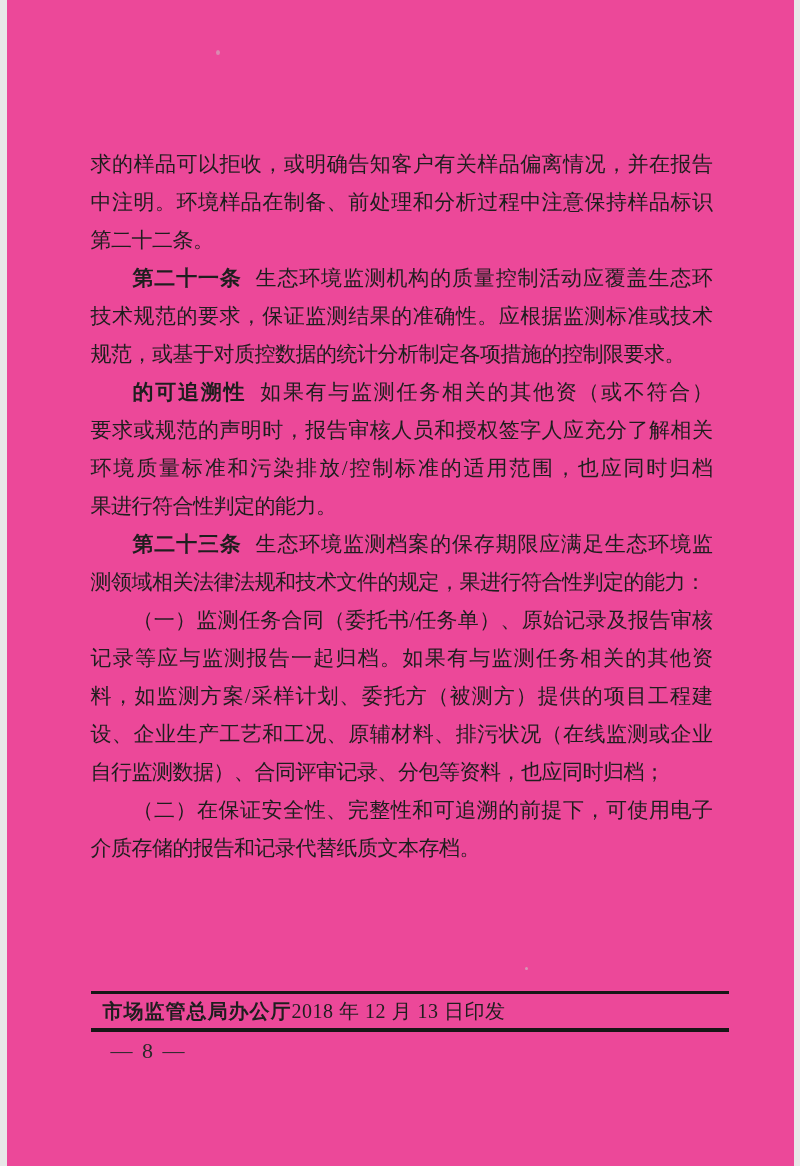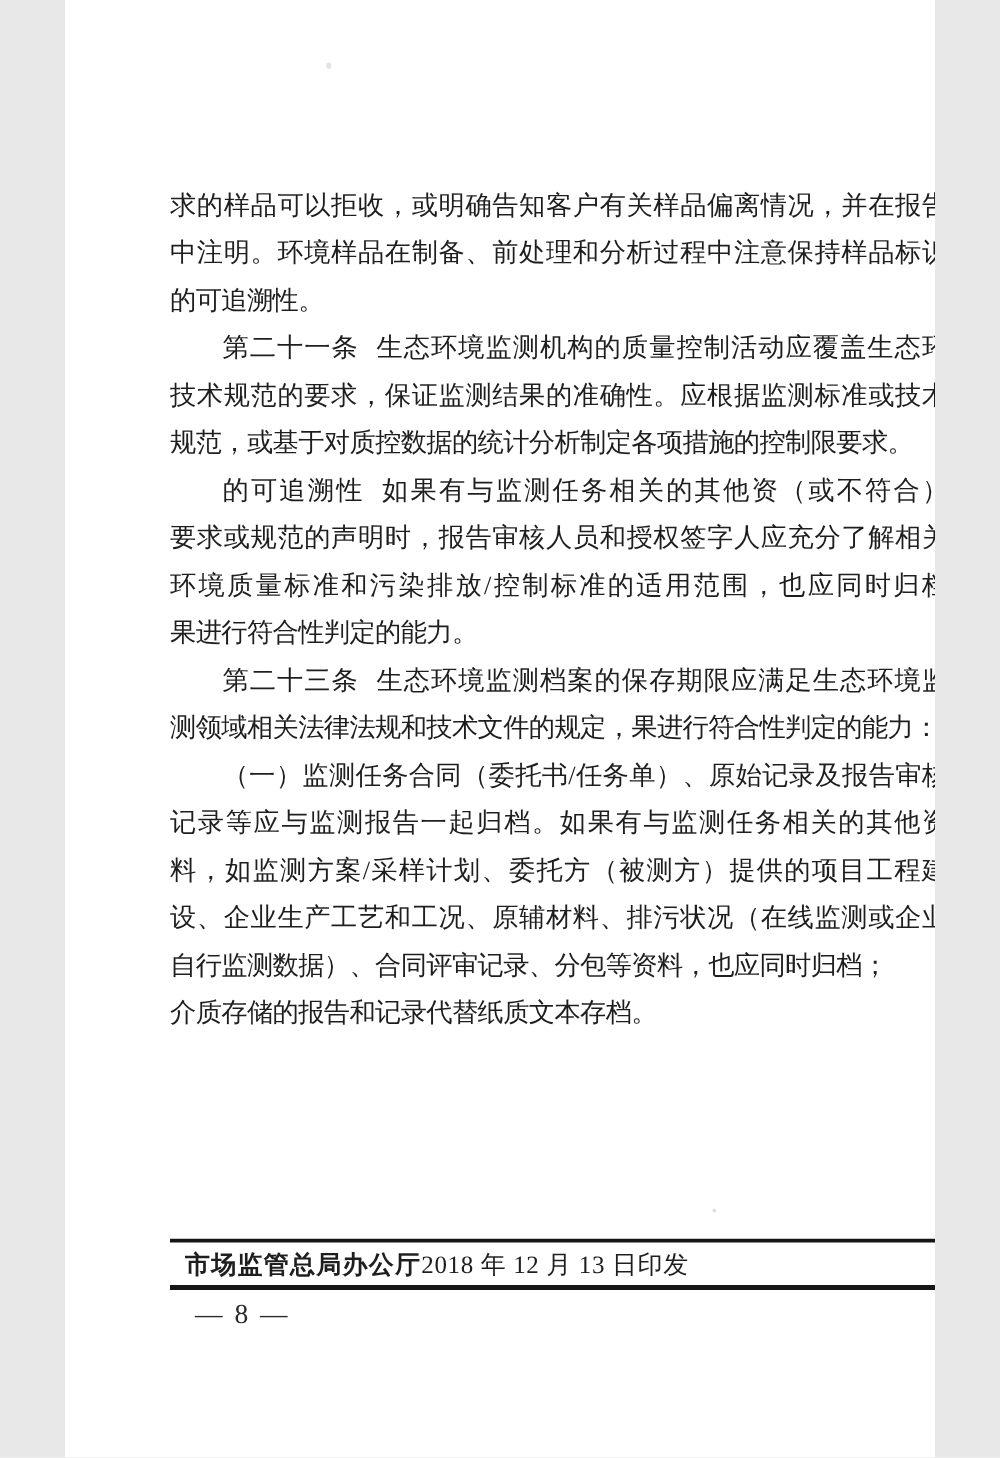--- a/index.html
+++ b/index.html
@@ -1,20 +1,20 @@
 <!DOCTYPE html>
 <html lang="zh"><head>
 <meta charset="utf-8">
 <style>
   html,body{margin:0;padding:0;background:#e8e8e8;}
   .page{
     position:relative;
-    width:696px;height:1166px;
+    width:787px;height:1166px;
     margin:0 auto;
-    background:#ffffff;
+    background:#ec4899;
     overflow:hidden;
     font-family:"Liberation Serif","DejaVu Serif",serif;
     color:#1e1e1e;
   }
   .doc-body{
     position:absolute;
     left:84px;top:145px;width:622px;
   }
   .line{
     height:38px;
@@ -26,21 +26,21 @@
     text-justify:inter-character;
     white-space:nowrap;
   }
   .line.last{
     text-align-last:left;
   }
   .line.indent{
     padding-left:42px;
   }
   .seg-bold{
-    font-weight:400;
+    font-weight:700;
     font-family:"Liberation Sans","DejaVu Sans",sans-serif;
     margin-right:14px;
   }
   .footer-block{
     position:absolute;
     left:84px;top:991px;width:622px;
     border-top:3px solid #161616;
     border-bottom:4px solid #161616;
     height:34px;
     display:flex;
@@ -78,35 +78,36 @@
 <body>
 
 <div class="page">
 
   <span class="scan-noise noise-1"></span>
   <span class="scan-noise noise-2"></span>
 
   <div class="doc-body">
       <div class="line"><span class="seg">求的样品可以拒收，或明确告知客户有关样品偏离情况，并在报告</span></div>
       <div class="line"><span class="seg">中注明。环境样品在制备、前处理和分析过程中注意保持样品标识</span></div>
-      <div class="line last"><span class="seg">的可追溯性。</span></div>
+      <div class="line last"><span class="seg">第二十二条。</span></div>
       <div class="line indent"><span class="seg-bold">第二十一条</span><span class="seg">生态环境监测机构的质量控制活动应覆盖生态环</span></div>
       <div class="line"><span class="seg">技术规范的要求，保证监测结果的准确性。应根据监测标准或技术</span></div>
       <div class="line last"><span class="seg">规范，或基于对质控数据的统计分析制定各项措施的控制限要求。</span></div>
       <div class="line indent"><span class="seg-bold">的可追溯性</span><span class="seg">如果有与监测任务相关的其他资（或不符合）</span></div>
       <div class="line"><span class="seg">要求或规范的声明时，报告审核人员和授权签字人应充分了解相关</span></div>
       <div class="line"><span class="seg">环境质量标准和污染排放/控制标准的适用范围，也应同时归档</span></div>
       <div class="line last"><span class="seg">果进行符合性判定的能力。</span></div>
       <div class="line indent"><span class="seg-bold">第二十三条</span><span class="seg">生态环境监测档案的保存期限应满足生态环境监</span></div>
       <div class="line last"><span class="seg">测领域相关法律法规和技术文件的规定，果进行符合性判定的能力：</span></div>
       <div class="line indent"><span class="seg">（一）监测任务合同（委托书/任务单）、原始记录及报告审核</span></div>
       <div class="line"><span class="seg">记录等应与监测报告一起归档。如果有与监测任务相关的其他资</span></div>
       <div class="line"><span class="seg">料，如监测方案/采样计划、委托方（被测方）提供的项目工程建</span></div>
       <div class="line"><span class="seg">设、企业生产工艺和工况、原辅材料、排污状况（在线监测或企业</span></div>
       <div class="line last"><span class="seg">自行监测数据）、合同评审记录、分包等资料，也应同时归档；</span></div>
+      <div class="line indent"><span class="seg">（二）在保证安全性、完整性和可追溯的前提下，可使用电子</span></div>
       <div class="line last"><span class="seg">介质存储的报告和记录代替纸质文本存档。</span></div>
     </div>
 
   <div class="footer-block">
     <span class="footer-issuer">市场监管总局办公厅</span>
     <span class="footer-date">2018 年 12 月 13 日印发</span>
   </div>
 
   <div class="page-number">— 8 —</div>
 

